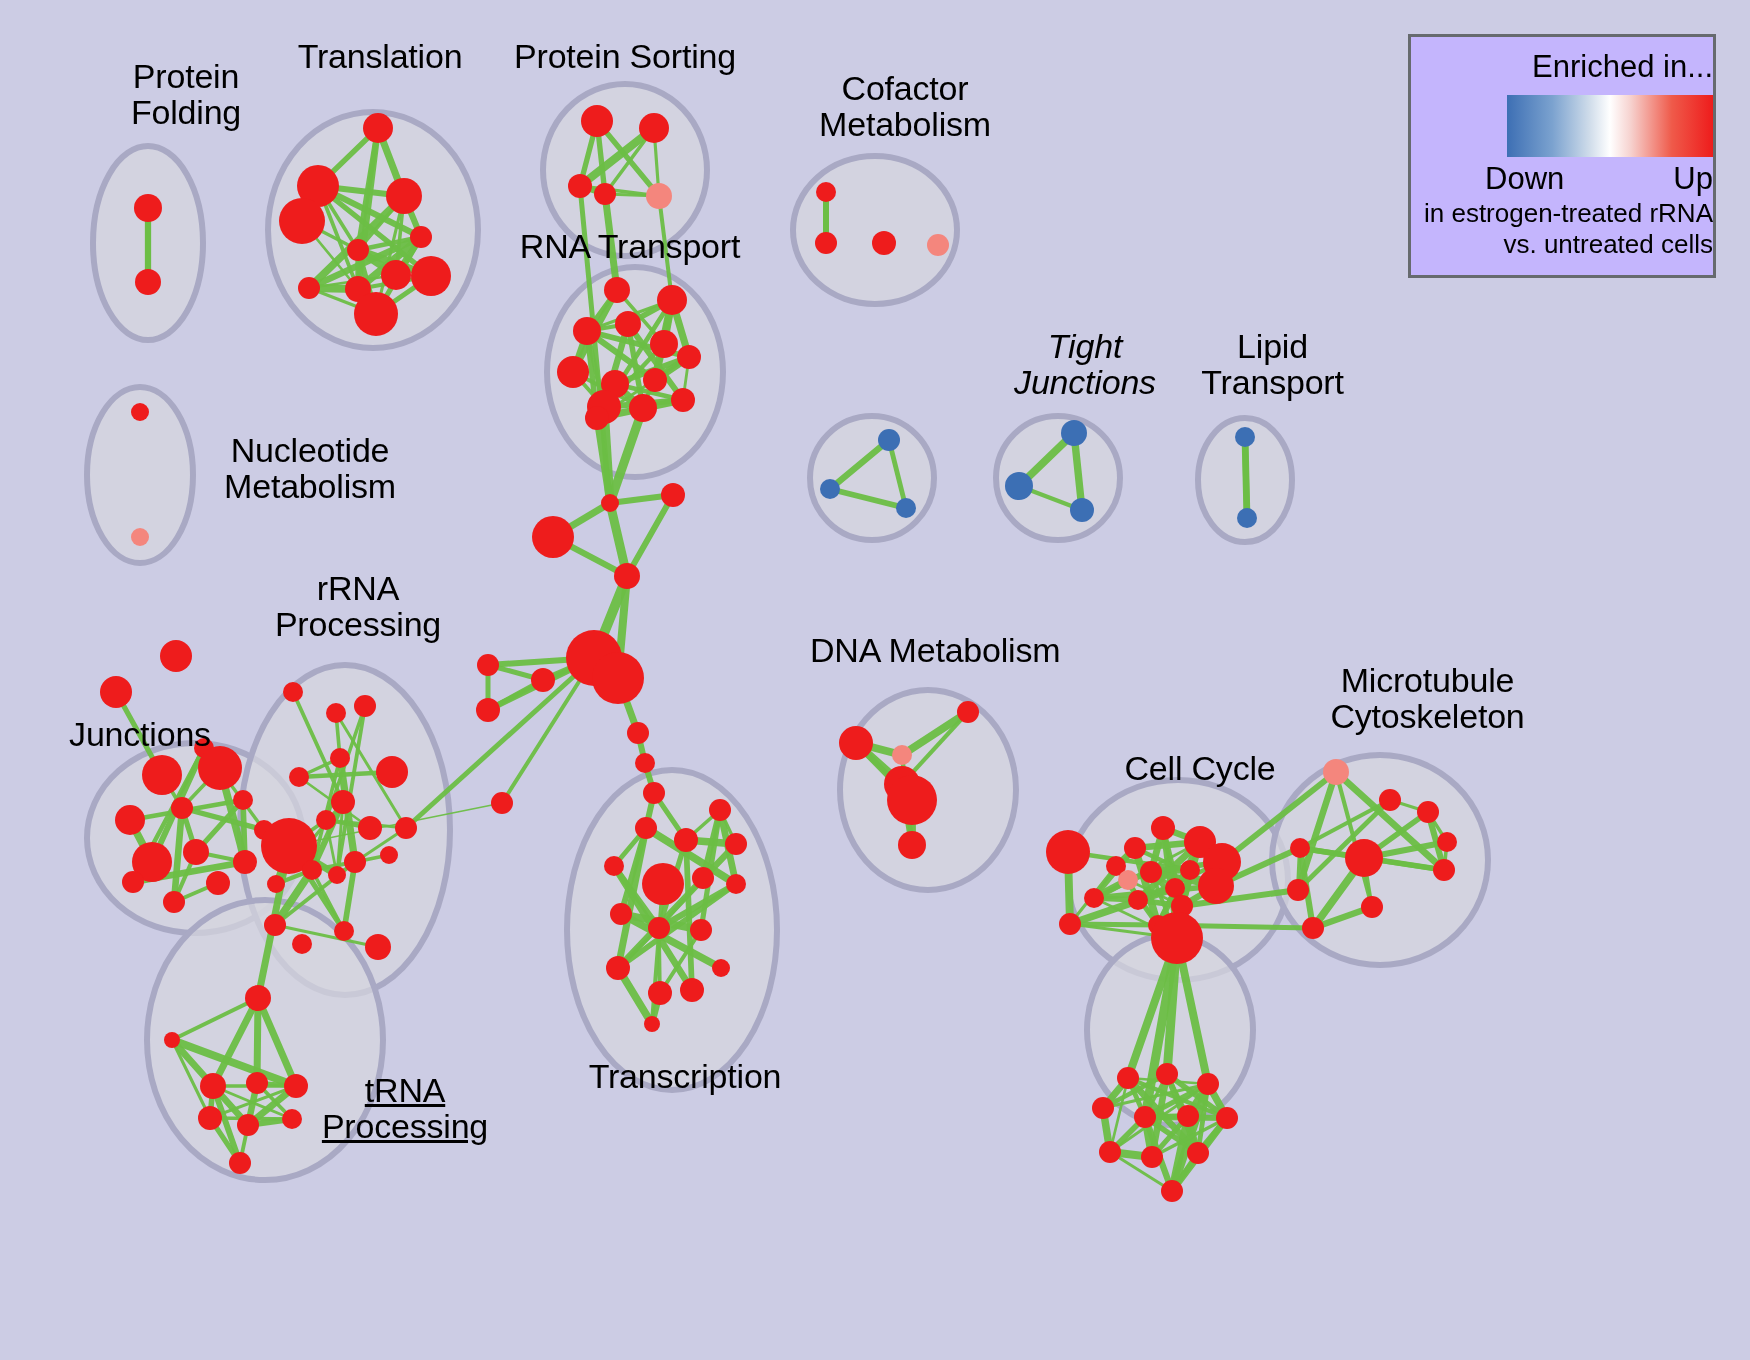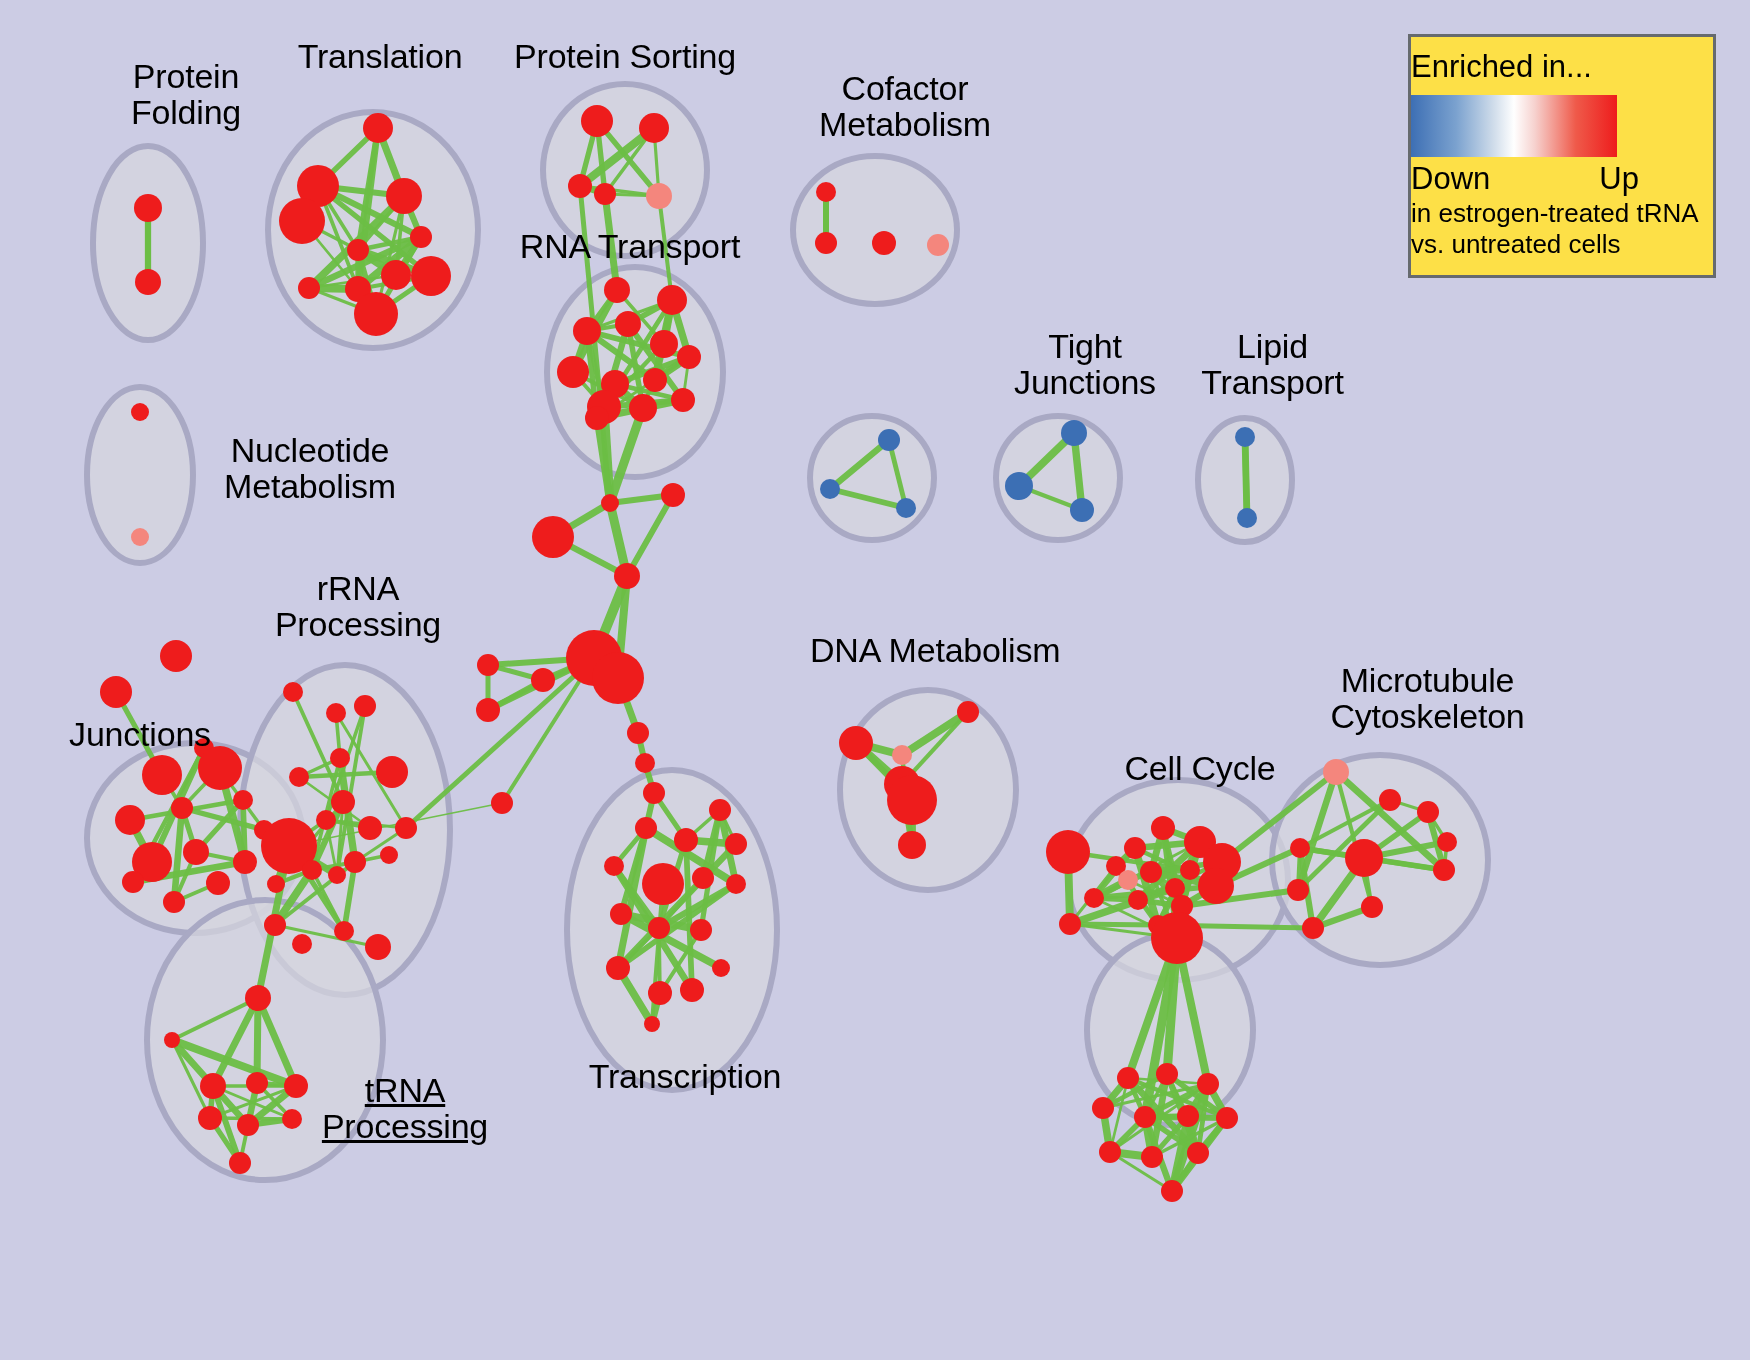--- a/index.html
+++ b/index.html
@@ -6,22 +6,22 @@
   body{font-family:"Liberation Sans", sans-serif;}
   #stage{position:relative;width:1750px;height:1360px;background:#ccccE4;overflow:hidden;}
   #net{position:absolute;left:0;top:0;width:1750px;height:1360px;}
   .cluster-label{
     position:absolute;color:#000;font-family:"Liberation Sans", sans-serif;
     font-size:34px;line-height:1.06;text-align:center;white-space:pre;
     letter-spacing:-0.2px;
   }
   #legend{
     position:absolute;left:1408px;top:34px;width:308px;height:244px;
-    border:3px solid #666a6e;background:#fde047;box-sizing:border-box;
-    display:flex;flex-direction:column;align-items:flex-start;padding-top:12px;
+    border:3px solid #666a6e;background:#c4b5fd;box-sizing:border-box;
+    display:flex;flex-direction:column;align-items:flex-end;padding-top:12px;
   }
   #legend .l-title{font-size:31px;color:#000;}
   #legend .bar{
     width:206px;height:62px;margin-top:10px;
     background:linear-gradient(to right,#3d6fb4 0%,#7ba2cf 22%,#cfdcea 40%,#ffffff 50%,#f6d2cf 60%,#ef5a4a 80%,#ee1c1c 100%);
   }
   #legend .ends{width:228px;display:flex;justify-content:space-between;margin-top:4px;font-size:31px;gap:48px;}
   #legend .sub{font-size:26px;margin-top:2px;text-align:center;line-height:1.12;}
 </style>
 </head>
@@ -547,34 +547,34 @@
       </g>
     </svg>
 
   <div id="legend">
     <div class="l-title">Enriched in...</div>
     <div class="bar"></div>
     <div class="ends">
       <span>Down</span>
       <span>Up</span>
     </div>
-    <div class="sub">in estrogen-treated tRNA</div>
+    <div class="sub">in estrogen-treated rRNA</div>
     <div class="sub">vs. untreated cells</div>
   </div>
 
 <div class="cluster-label" style="left: 86px; top: 58px; width: 200px;">Protein
 Folding</div>
     <div class="cluster-label" style="left: 280px; top: 38px; width: 200px;">Translation</div>
     <div class="cluster-label" style="left: 500px; top: 38px; width: 250px;">Protein Sorting</div>
     <div class="cluster-label" style="left: 795px; top: 70px; width: 220px;">Cofactor
 Metabolism</div>
     <div class="cluster-label" style="left: 510px; top: 228px; width: 240px;">RNA Transport</div>
     <div class="cluster-label" style="left: 195px; top: 432px; width: 230px;">Nucleotide
 Metabolism</div>
-    <div class="cluster-label" style="left: 990px; top: 328px; width: 190px;">Tight
+    <div class="cluster-label" style="left: 990px; top: 328px; width: 190px; font-style: italic;">Tight
 Junctions</div>
     <div class="cluster-label" style="left: 1175px; top: 328px; width: 195px;">Lipid
 Transport</div>
     <div class="cluster-label" style="left: 253px; top: 570px; width: 210px;">rRNA
 Processing</div>
     <div class="cluster-label" style="left: 60px; top: 716px; width: 160px;">Junctions</div>
     <div class="cluster-label" style="left: 810px; top: 632px; width: 250px;">DNA Metabolism</div>
     <div class="cluster-label" style="left: 1305px; top: 662px; width: 245px;">Microtubule
 Cytoskeleton</div>
     <div class="cluster-label" style="left: 1105px; top: 750px; width: 190px;">Cell Cycle</div>

